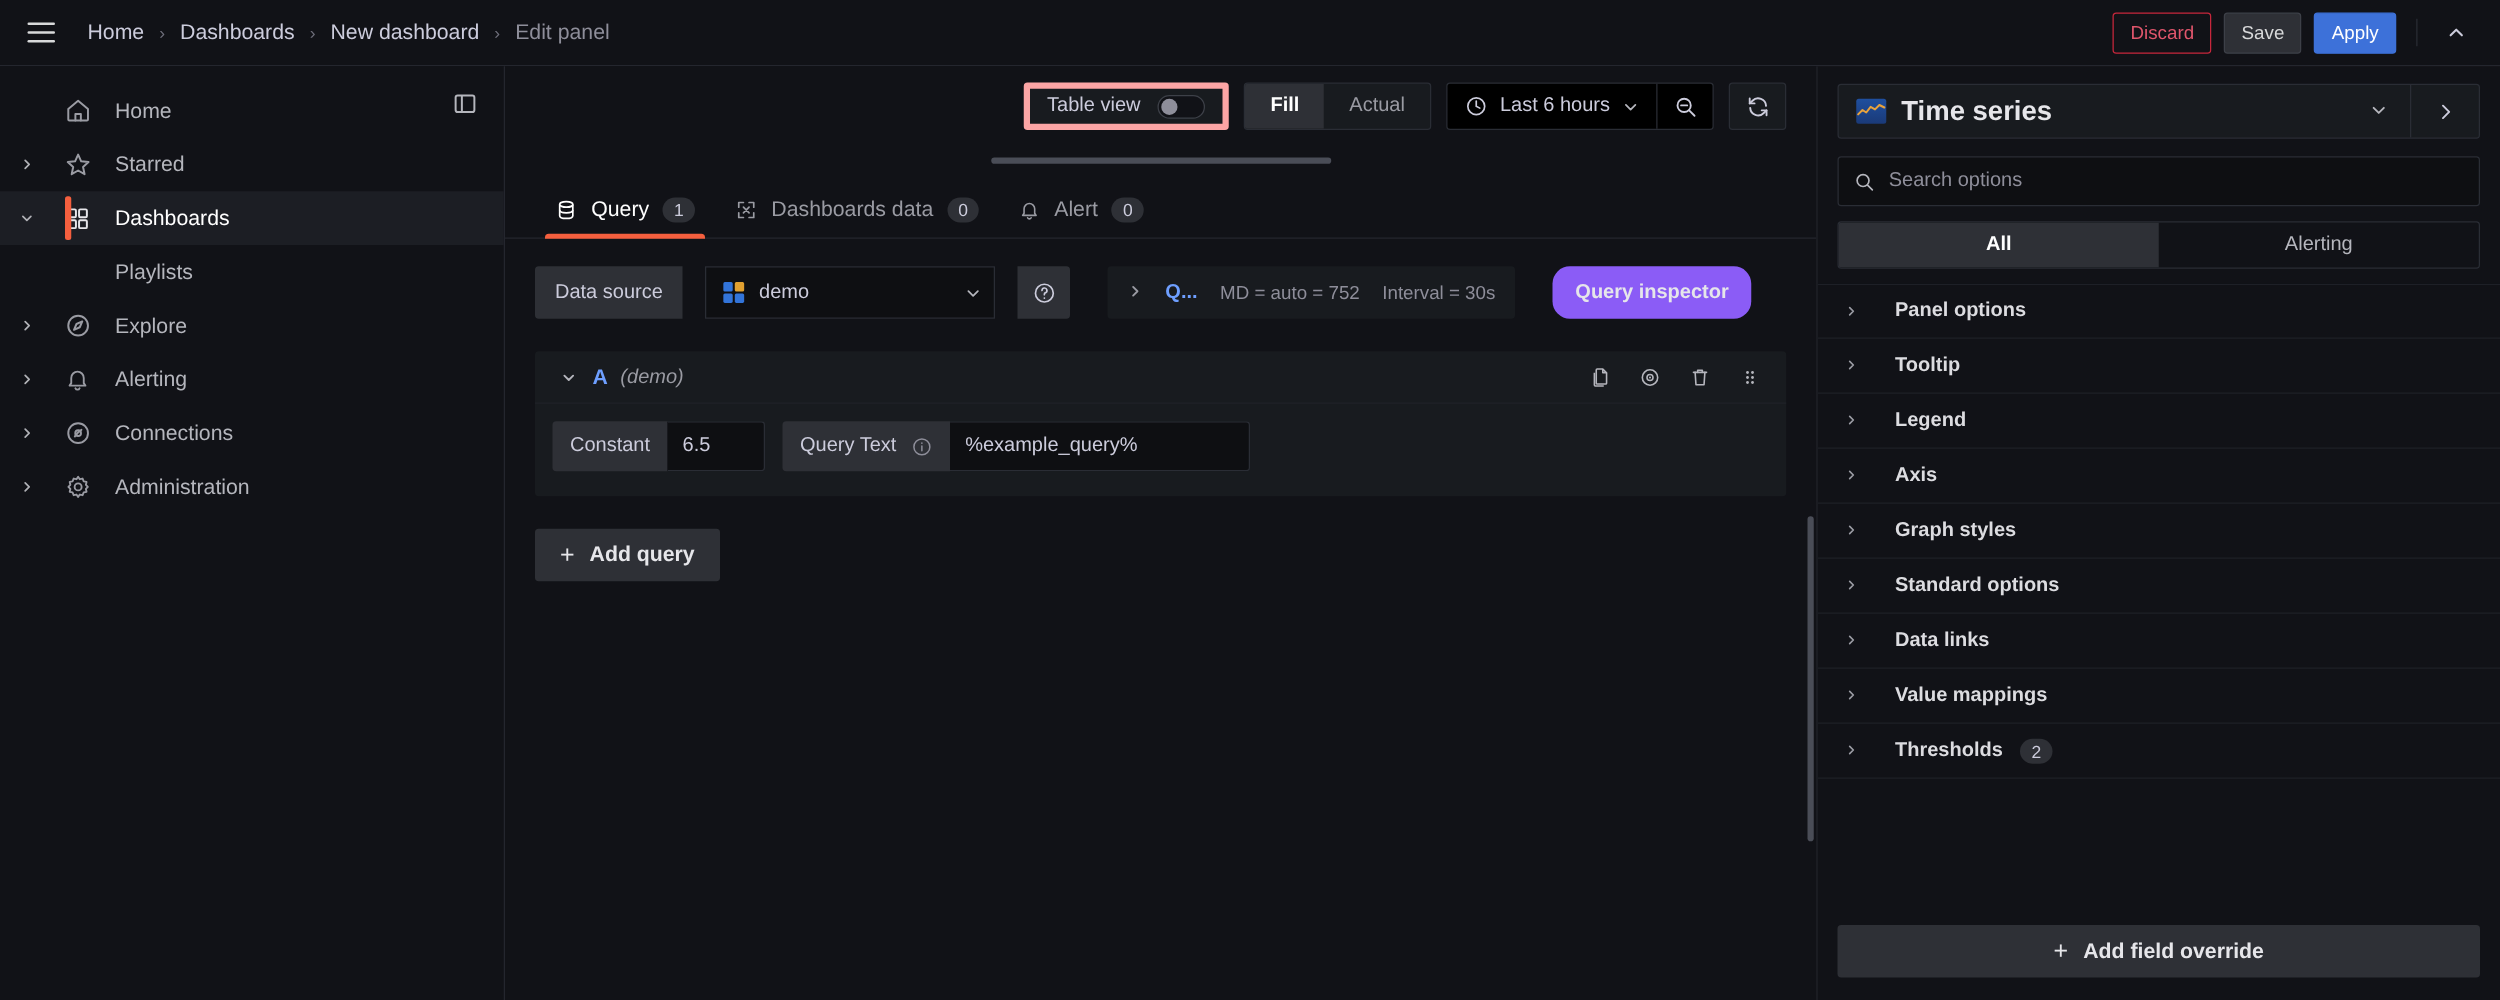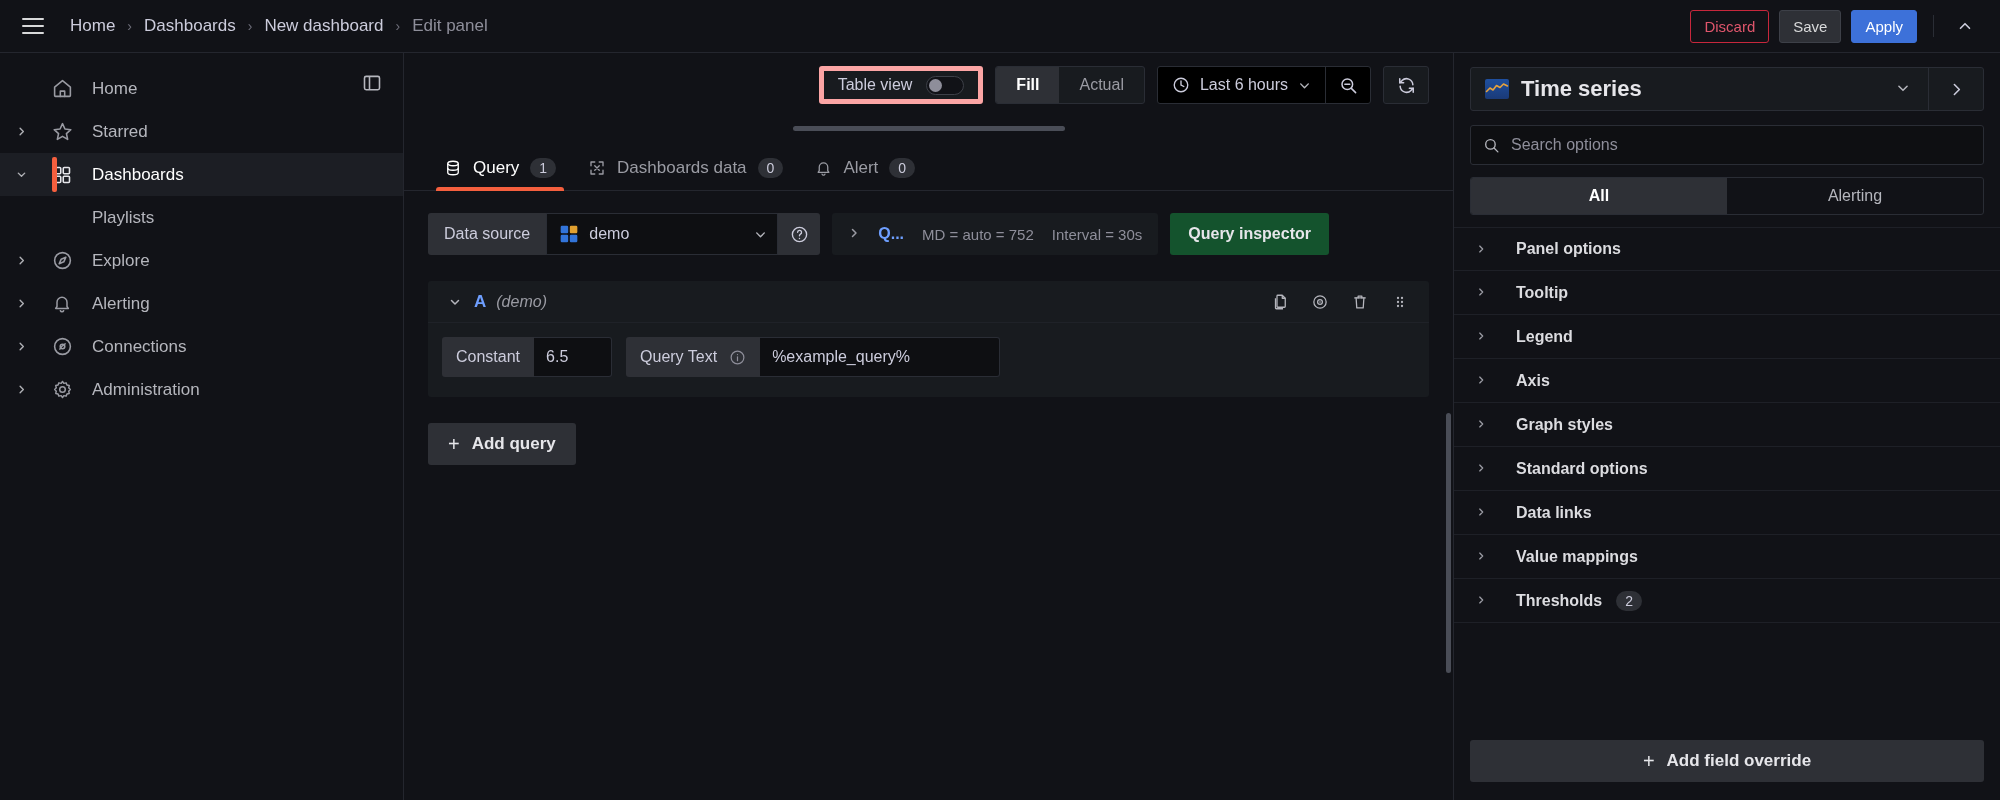--- a/index.html
+++ b/index.html
@@ -97,30 +97,30 @@
 
   
   .tabbar { height:52px; flex:0 0 52px; display:flex; align-items:flex-end; padding:0 24px; border-bottom:1px solid #24262e; position:relative; }
   .tab { display:flex; align-items:center; gap:11px; padding:0 16px 12px 16px; cursor:pointer; position:relative; font-size:17px; color:#9a9ba3; }
   .tab.active { color:#ffffff; font-weight:500; }
   .tab.active::after { content:""; position:absolute; left:8px; right:8px; bottom:-1px; height:4px; background:#f55f3e; border-radius:3px 3px 0 0; }
   .tab .tab-ico { display:flex; align-items:center; color:inherit; }
   .pill { background:#2e3036; color:#ccccdc; border-radius:11px; font-size:14px; padding:2px 9px; line-height:16px; min-width:24px; text-align:center; }
 
   .query-area { flex:1; padding:22px 24px 0 24px; overflow:hidden; position:relative;}
-  .ds-row { display:flex; align-items:center; gap:0; margin-bottom:26px; }
+  .ds-row { display:flex; align-items:center; gap:18px; margin-bottom:26px; }
   .ds-label { background:#2e3036; color:#ccccdc; font-size:16px; height:42px; display:flex; align-items:center; padding:0 16px; border-radius:3px 0 0 3px; white-space:nowrap;}
   .ds-select { background:#0e0f12; border:1px solid #2a2d35; height:42px; width:232px; display:flex; align-items:center; padding:0 10px 0 12px; gap:10px; cursor:pointer;}
   .ds-name { font-size:16px; color:#ccccdc; flex:1; }
   .ds-help { width:42px; height:42px; background:#2e3036; border-radius:0 3px 3px 0; display:flex; align-items:center; justify-content:center; cursor:pointer; color:#ccccdc; margin-right:12px;}
   .qopts { background:#181b1f; height:42px; border-radius:3px; display:flex; align-items:center; padding:0 16px; gap:18px; cursor:pointer; flex:0 0 auto;}
   .qopts-chev { color:#9a9ba3; font-size:13px; }
   .qopts-title { color:#6e9fff; font-size:16px; font-weight:600; }
   .qopts-meta { color:#8e8e9a; font-size:15px; }
-  .qinspect { background:#14532d; height:42px; border-radius:3px; display:flex; align-items:center; padding:0 18px; font-size:16px; font-weight:600; color:#e6e6ea; cursor:pointer; margin-left:12px;}
+  .qinspect { background:#8b5cf6; height:42px; border-radius:14px; display:flex; align-items:center; padding:0 18px; font-size:16px; font-weight:600; color:#e6e6ea; cursor:pointer; margin-left:12px;}
 
   .query-card { background:#181b1f; border-radius:3px; margin-bottom:26px; }
   .qc-head { height:42px; display:flex; align-items:center; padding:0 14px; gap:0; border-bottom:1px solid #1f2228;}
   .qc-chev { width:26px; display:flex; align-items:center; justify-content:center; color:#b5b6bd; font-size:13px; cursor:pointer;}
   .qc-letter { color:#6e9fff; font-size:17px; font-weight:600; padding:0 10px 0 6px; cursor:pointer;}
   .qc-ds { color:#9a9ba3; font-size:16px; font-style:italic; }
   .qc-actions { margin-left:auto; display:flex; align-items:center; gap:10px; }
   .qc-act { width:30px; height:30px; display:flex; align-items:center; justify-content:center; cursor:pointer; color:#b5b6bd; }
   .qc-body { padding:14px 14px 20px 14px; display:flex; align-items:center; }
   .field-group { display:flex; align-items:stretch; margin-right:14px; }

